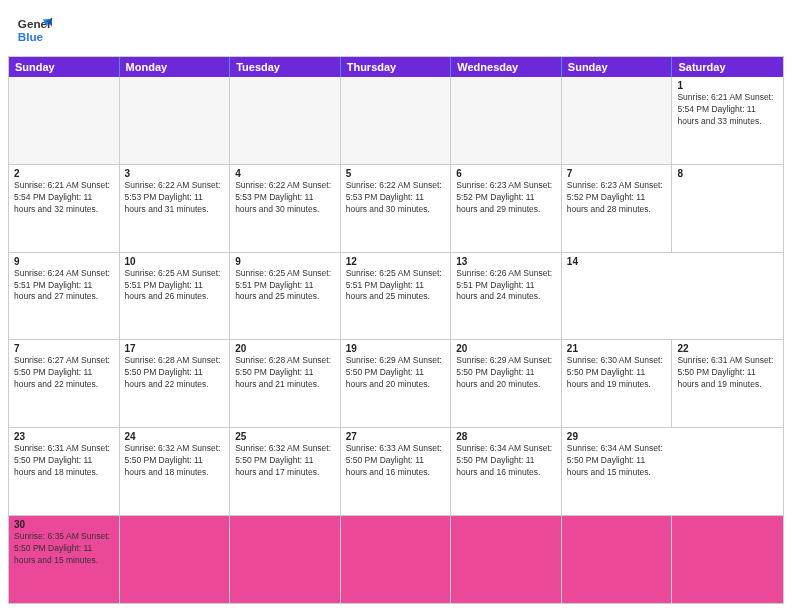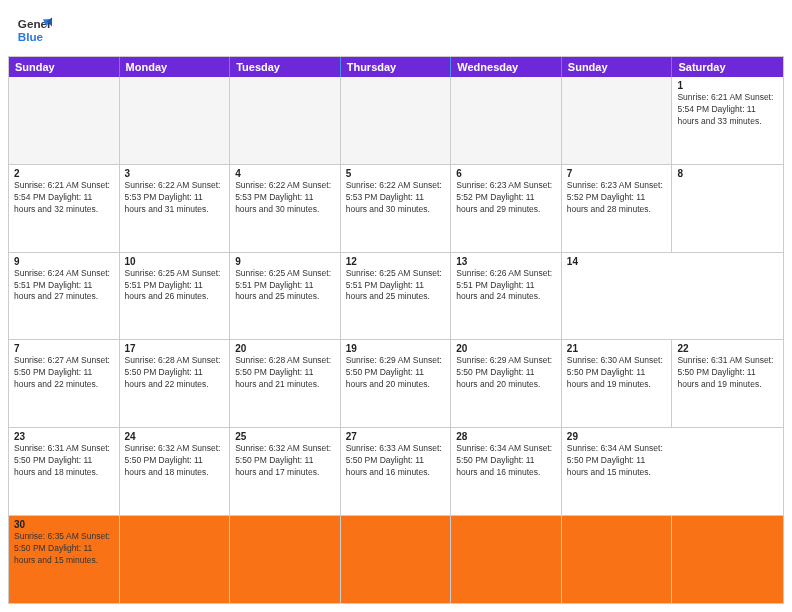--- a/index.html
+++ b/index.html
@@ -92,21 +92,21 @@
       font-weight: bold;
       color: #222;
       margin-bottom: 1px;
     }
     .cell-info {
       font-size: 8.5px;
       line-height: 1.4;
       color: #333;
     }
     .last-row .cell {
-      background: #f97316;
+      background: #ec4899;
     }
   </style>
 </head>
 <body>
 
 <div class="page">
   <div class="header">
     <div class="logo">
       <svg class="logo-icon" viewBox="0 0 40 40">
         <text x="2" y="18" font-size="13" font-family="Arial" font-weight="bold" fill="#333">General</text>

